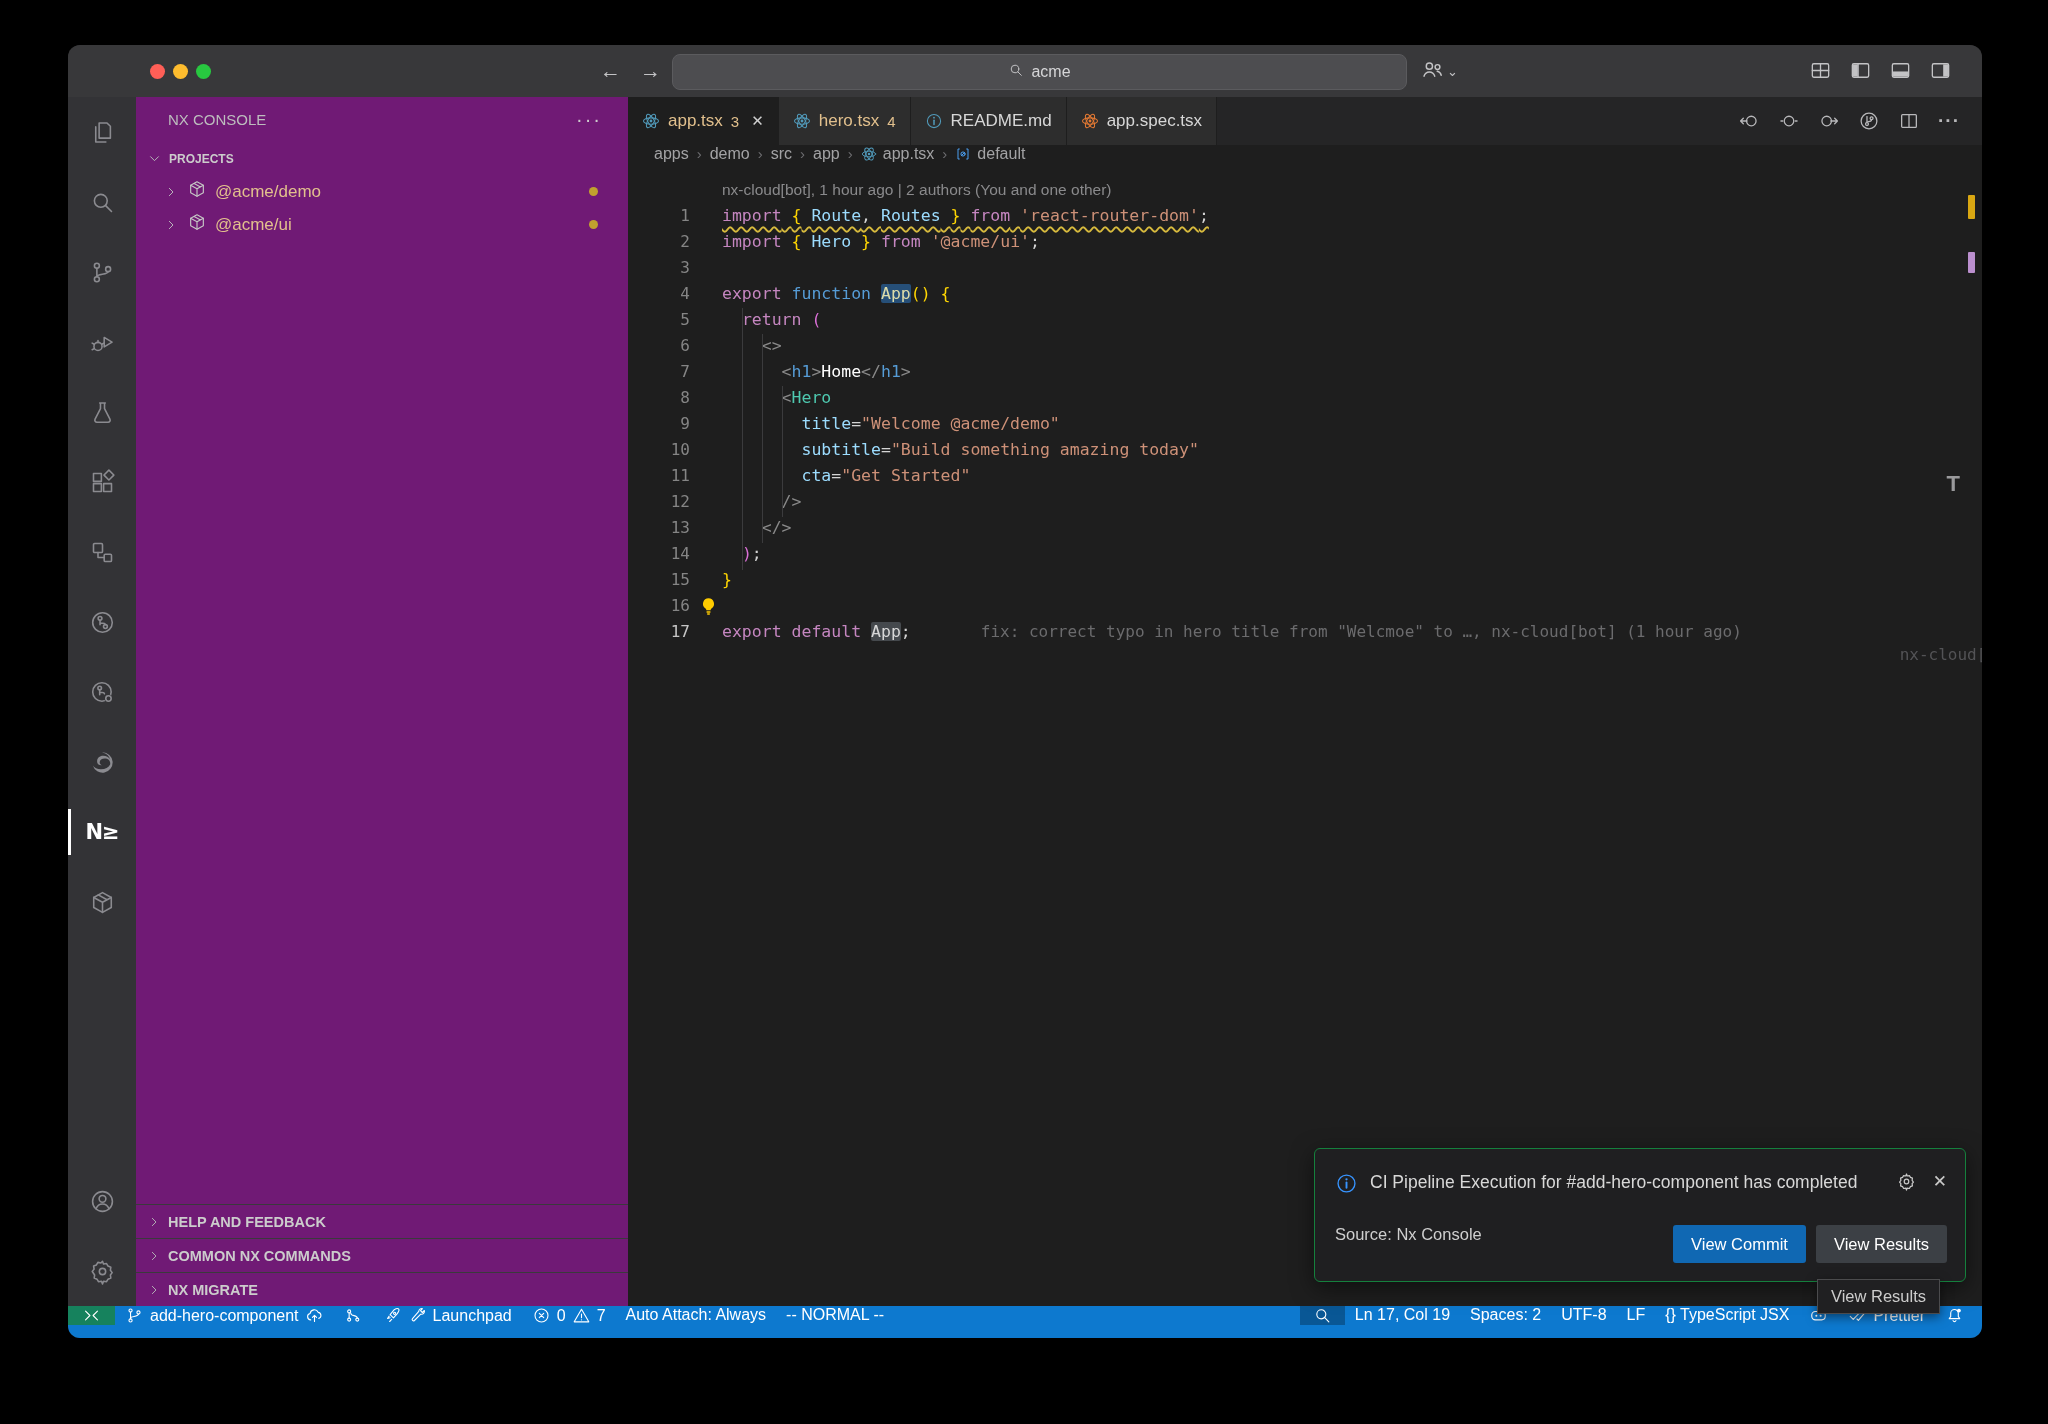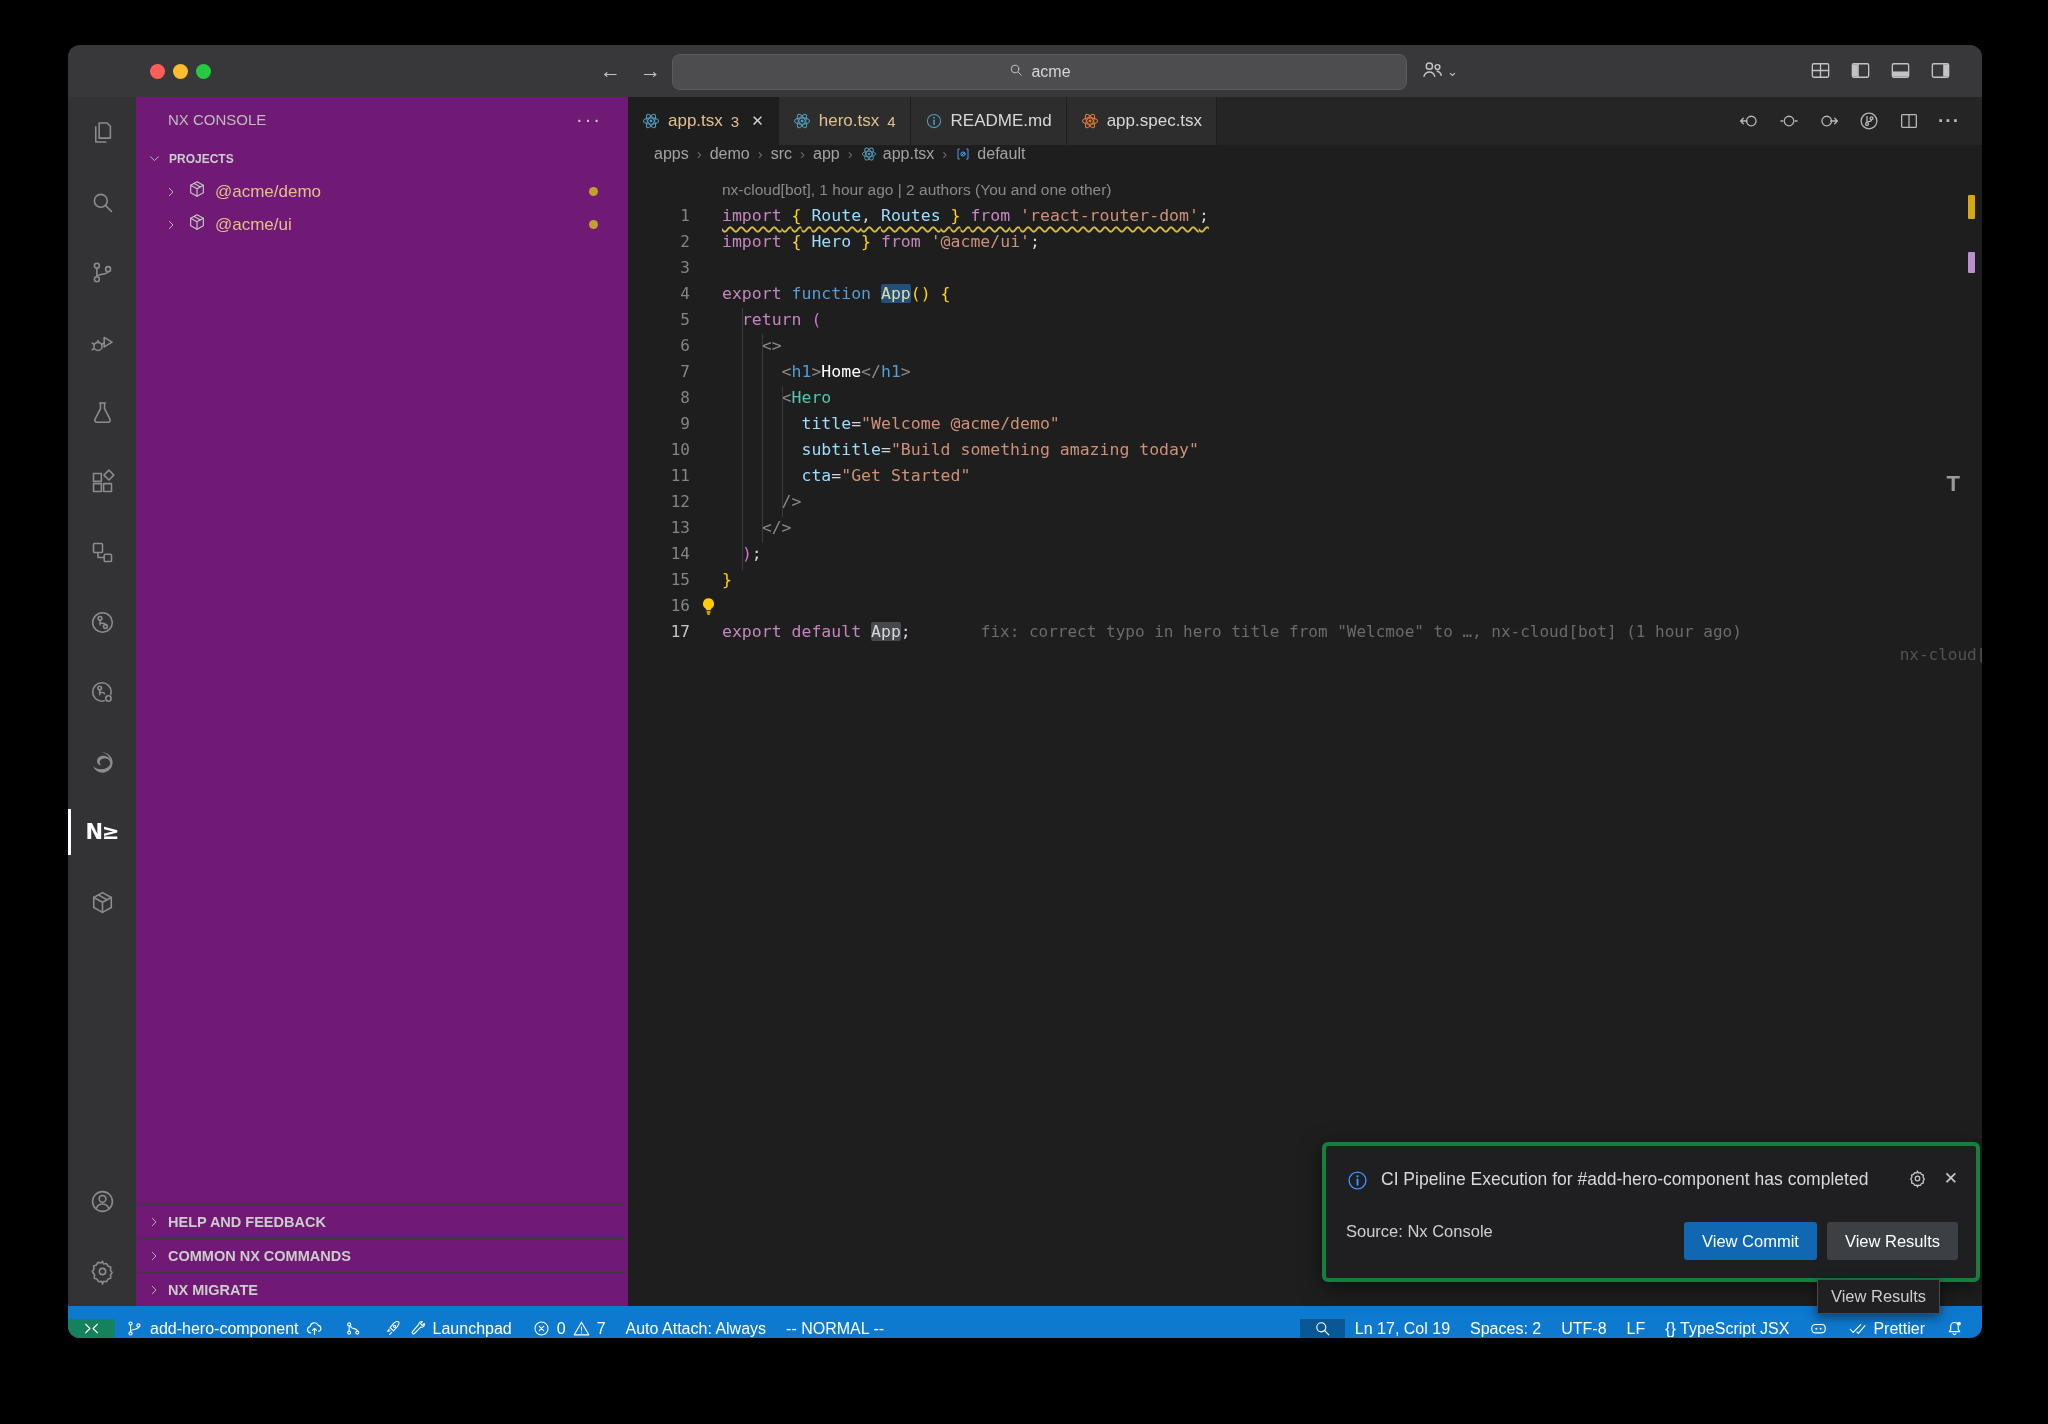--- a/index.html
+++ b/index.html
@@ -66,27 +66,27 @@
   .hlg{color:#d7d7d7;background:#45494d;border-radius:2px}
   .squig .lt{text-decoration:underline wavy #d7ba3d 1.5px;text-underline-offset:5px}
   .inline-blame{color:#6b6b6d;margin-left:70px;font-size:16px}
   .ghost{position:absolute;right:-14px;top:468px;color:#535356;font-family:"DejaVu Sans Mono",monospace;font-size:16px}
   .guide{position:absolute;width:1px;background:#3b3b3d}
   .bulb{position:absolute;left:70px;top:3px}
   .ruler-mark{position:absolute;right:7px;width:7px;border-radius:1px}
   .ruler-T{position:absolute;right:22px;color:#9a9a9c;font-size:22px;font-weight:700}
   
   .statusbar{height:32px;background:#0d79cf;flex:none;display:flex;align-items:stretch;color:#fff;font-size:16px}
-  .sb-left,.sb-right{display:flex;align-items:flex-end}
+  .sb-left,.sb-right{display:flex;align-items:flex-start}
   .sb-right{margin-left:auto;padding-right:8px}
   .sb-item{display:flex;align-items:center;gap:6px;padding:0 10px;cursor:pointer;white-space:nowrap}
   .sb-item.remote{background:#16825d;padding:0 14px}
   .sb-item.cell{background:rgba(0,0,0,.28);padding:0 13px}
   
-  .toast{position:absolute;right:2px;bottom:56px;width:612px;background:#1f1f21;border:4px solid #15803d;
+  .toast{position:absolute;right:16px;bottom:56px;width:612px;background:#1f1f21;border:1px solid #15803d;
     border-radius:6px;box-shadow:0 6px 22px rgba(0,0,0,.5);padding:20px 18px 18px 20px;z-index:5}
   .toast-row1{display:flex;gap:12px}
   .toast-msg{flex:1;color:#d8d8d8;font-size:17.5px;line-height:1.5;padding-right:6px}
   .toast-icons{display:flex;gap:16px;align-items:flex-start;color:#c8c8c8;padding-top:2px}
   .toast-row2{display:flex;margin-top:26px}
   .toast-src{color:#cfcfcf;font-size:16.5px}
   .toast-btns{margin-left:auto;display:flex;gap:10px}
   .btn{height:38px;display:flex;align-items:center;padding:0 18px;font-size:16.5px;color:#fff;border-radius:3px;cursor:pointer}
   .btn.primary{background:#1068b3}
   .btn.secondary{background:#3c4045}

